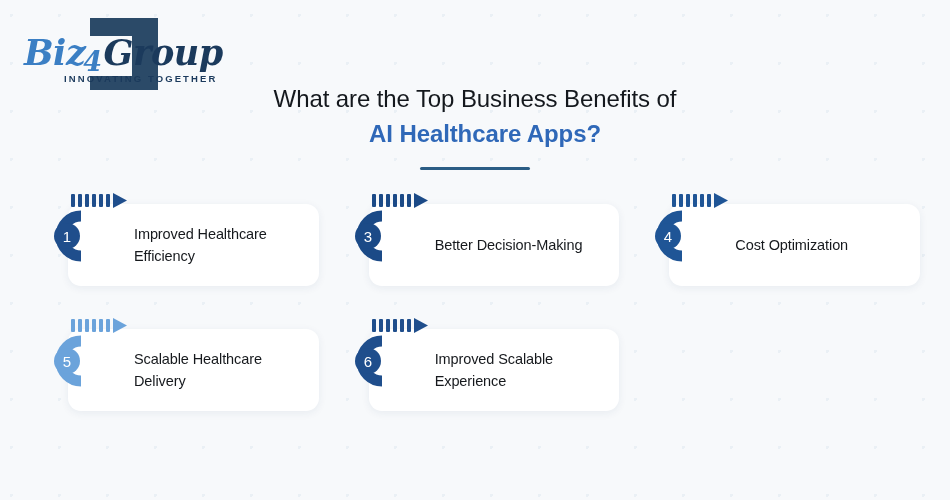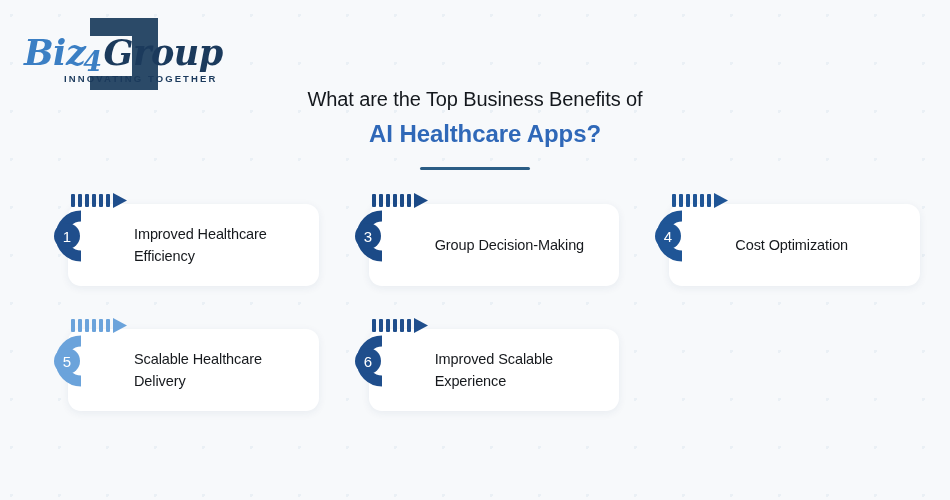--- a/index.html
+++ b/index.html
@@ -90,21 +90,21 @@
   }
 
   
   .heading {
     position:absolute;
     left:0; top:84px;
     width:950px;
     text-align:center;
   }
   .heading .line1 {
-    font-size:20px;
+    font-size:24px;
     font-weight:400;
     color:#14181d;
     letter-spacing:-0.1px;
     line-height:30px;
   }
   .heading .line2 {
     font-size:24px;
     font-weight:700;
     color:#2f68b8;
     letter-spacing:-0.1px;
@@ -208,21 +208,21 @@
           <path class="arc" d="M41,26 A20,20 0 1 0 41,66" fill="none" stroke-width="11" stroke-linecap="butt" stroke="#1f4e8c"></path>
           <circle class="dot" cx="27" cy="46" r="13" fill="#1f4e8c"></circle>
           <text class="num" x="27" y="51.5" text-anchor="middle" font-family="Liberation Sans, sans-serif" font-size="15" font-weight="400" fill="#ffffff">1</text>
         </svg>
       </div>
     </div>
 
 
     <div class="item">
       <div class="card">
-        <div class="card-text">Group Decision-Making</div>
+        <div class="card-text">Better Decision-Making</div>
       </div>
       <div class="badge">
         <svg width="96" height="72" viewBox="0 0 96 72">
           <g>
             <rect class="bar" x="31" y="4" width="4" height="13" rx="1" fill="#1b4a87"></rect>
             <rect class="bar" x="38" y="4" width="4" height="13" rx="1" fill="#1b4a87"></rect>
             <rect class="bar" x="45" y="4" width="4" height="13" rx="1" fill="#1b4a87"></rect>
             <rect class="bar" x="52" y="4" width="4" height="13" rx="1" fill="#1b4a87"></rect>
             <rect class="bar" x="59" y="4" width="4" height="13" rx="1" fill="#1b4a87"></rect>
             <rect class="bar" x="66" y="4" width="4" height="13" rx="1" fill="#1b4a87"></rect>

